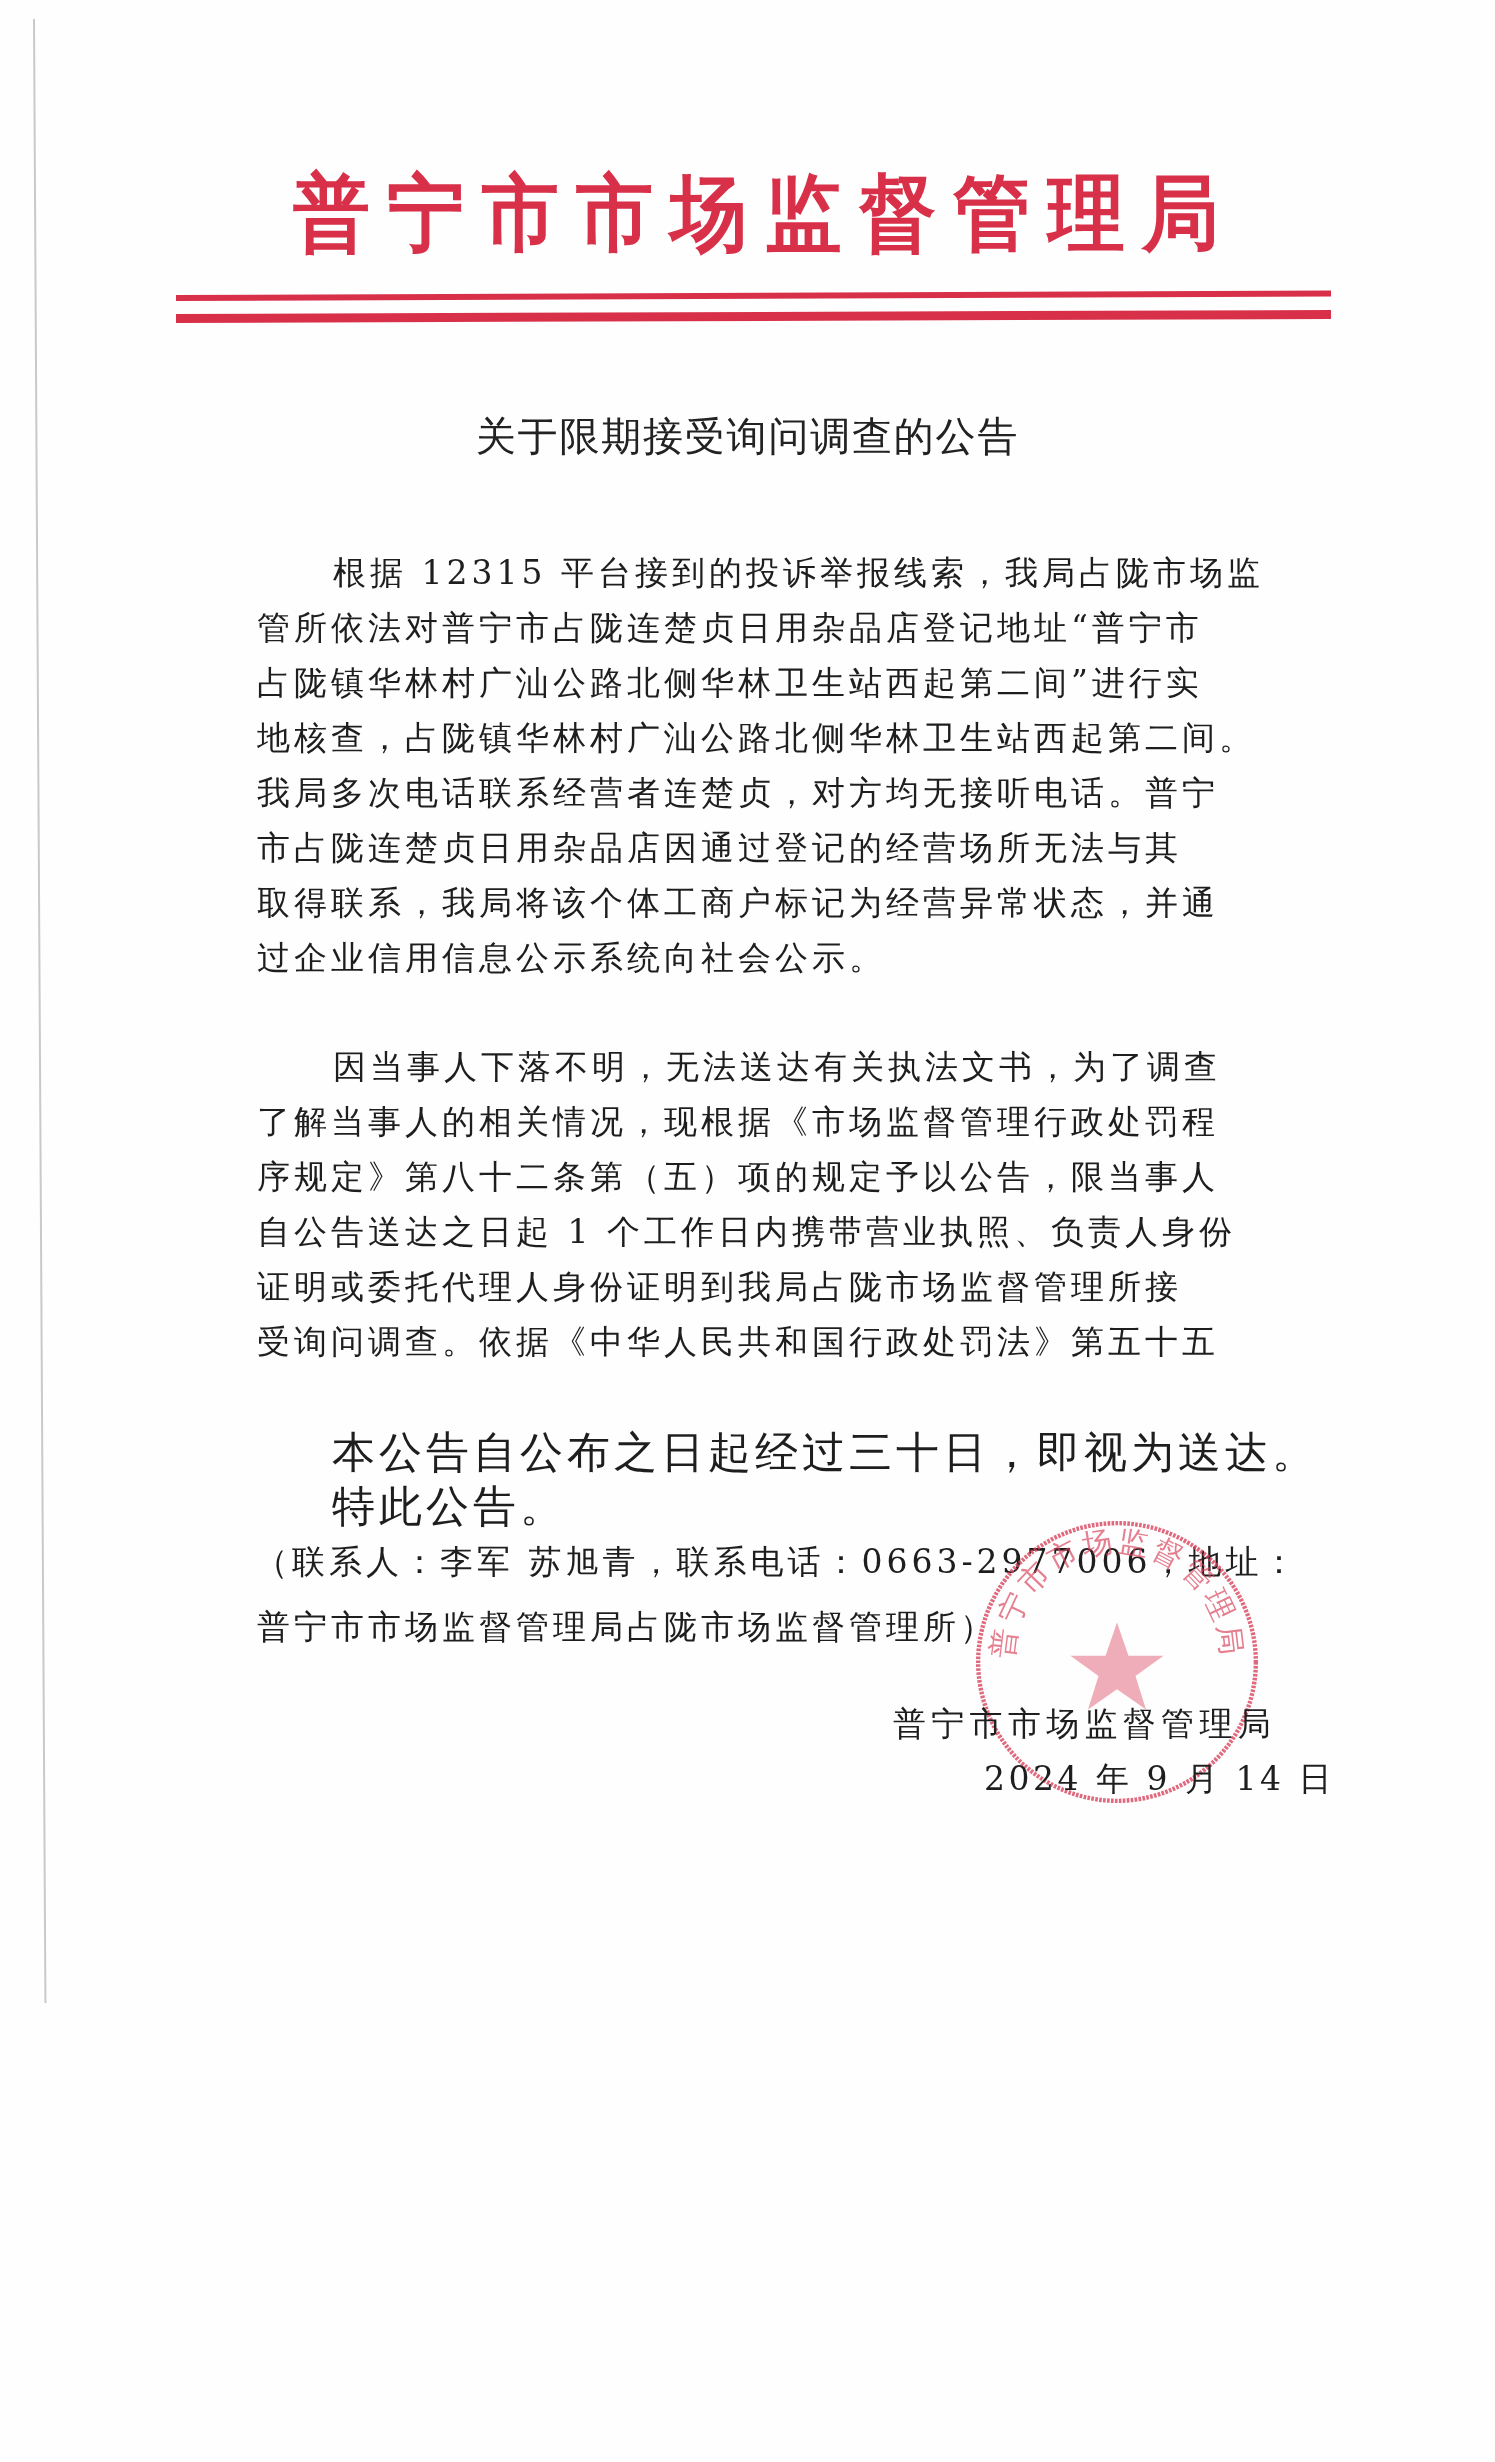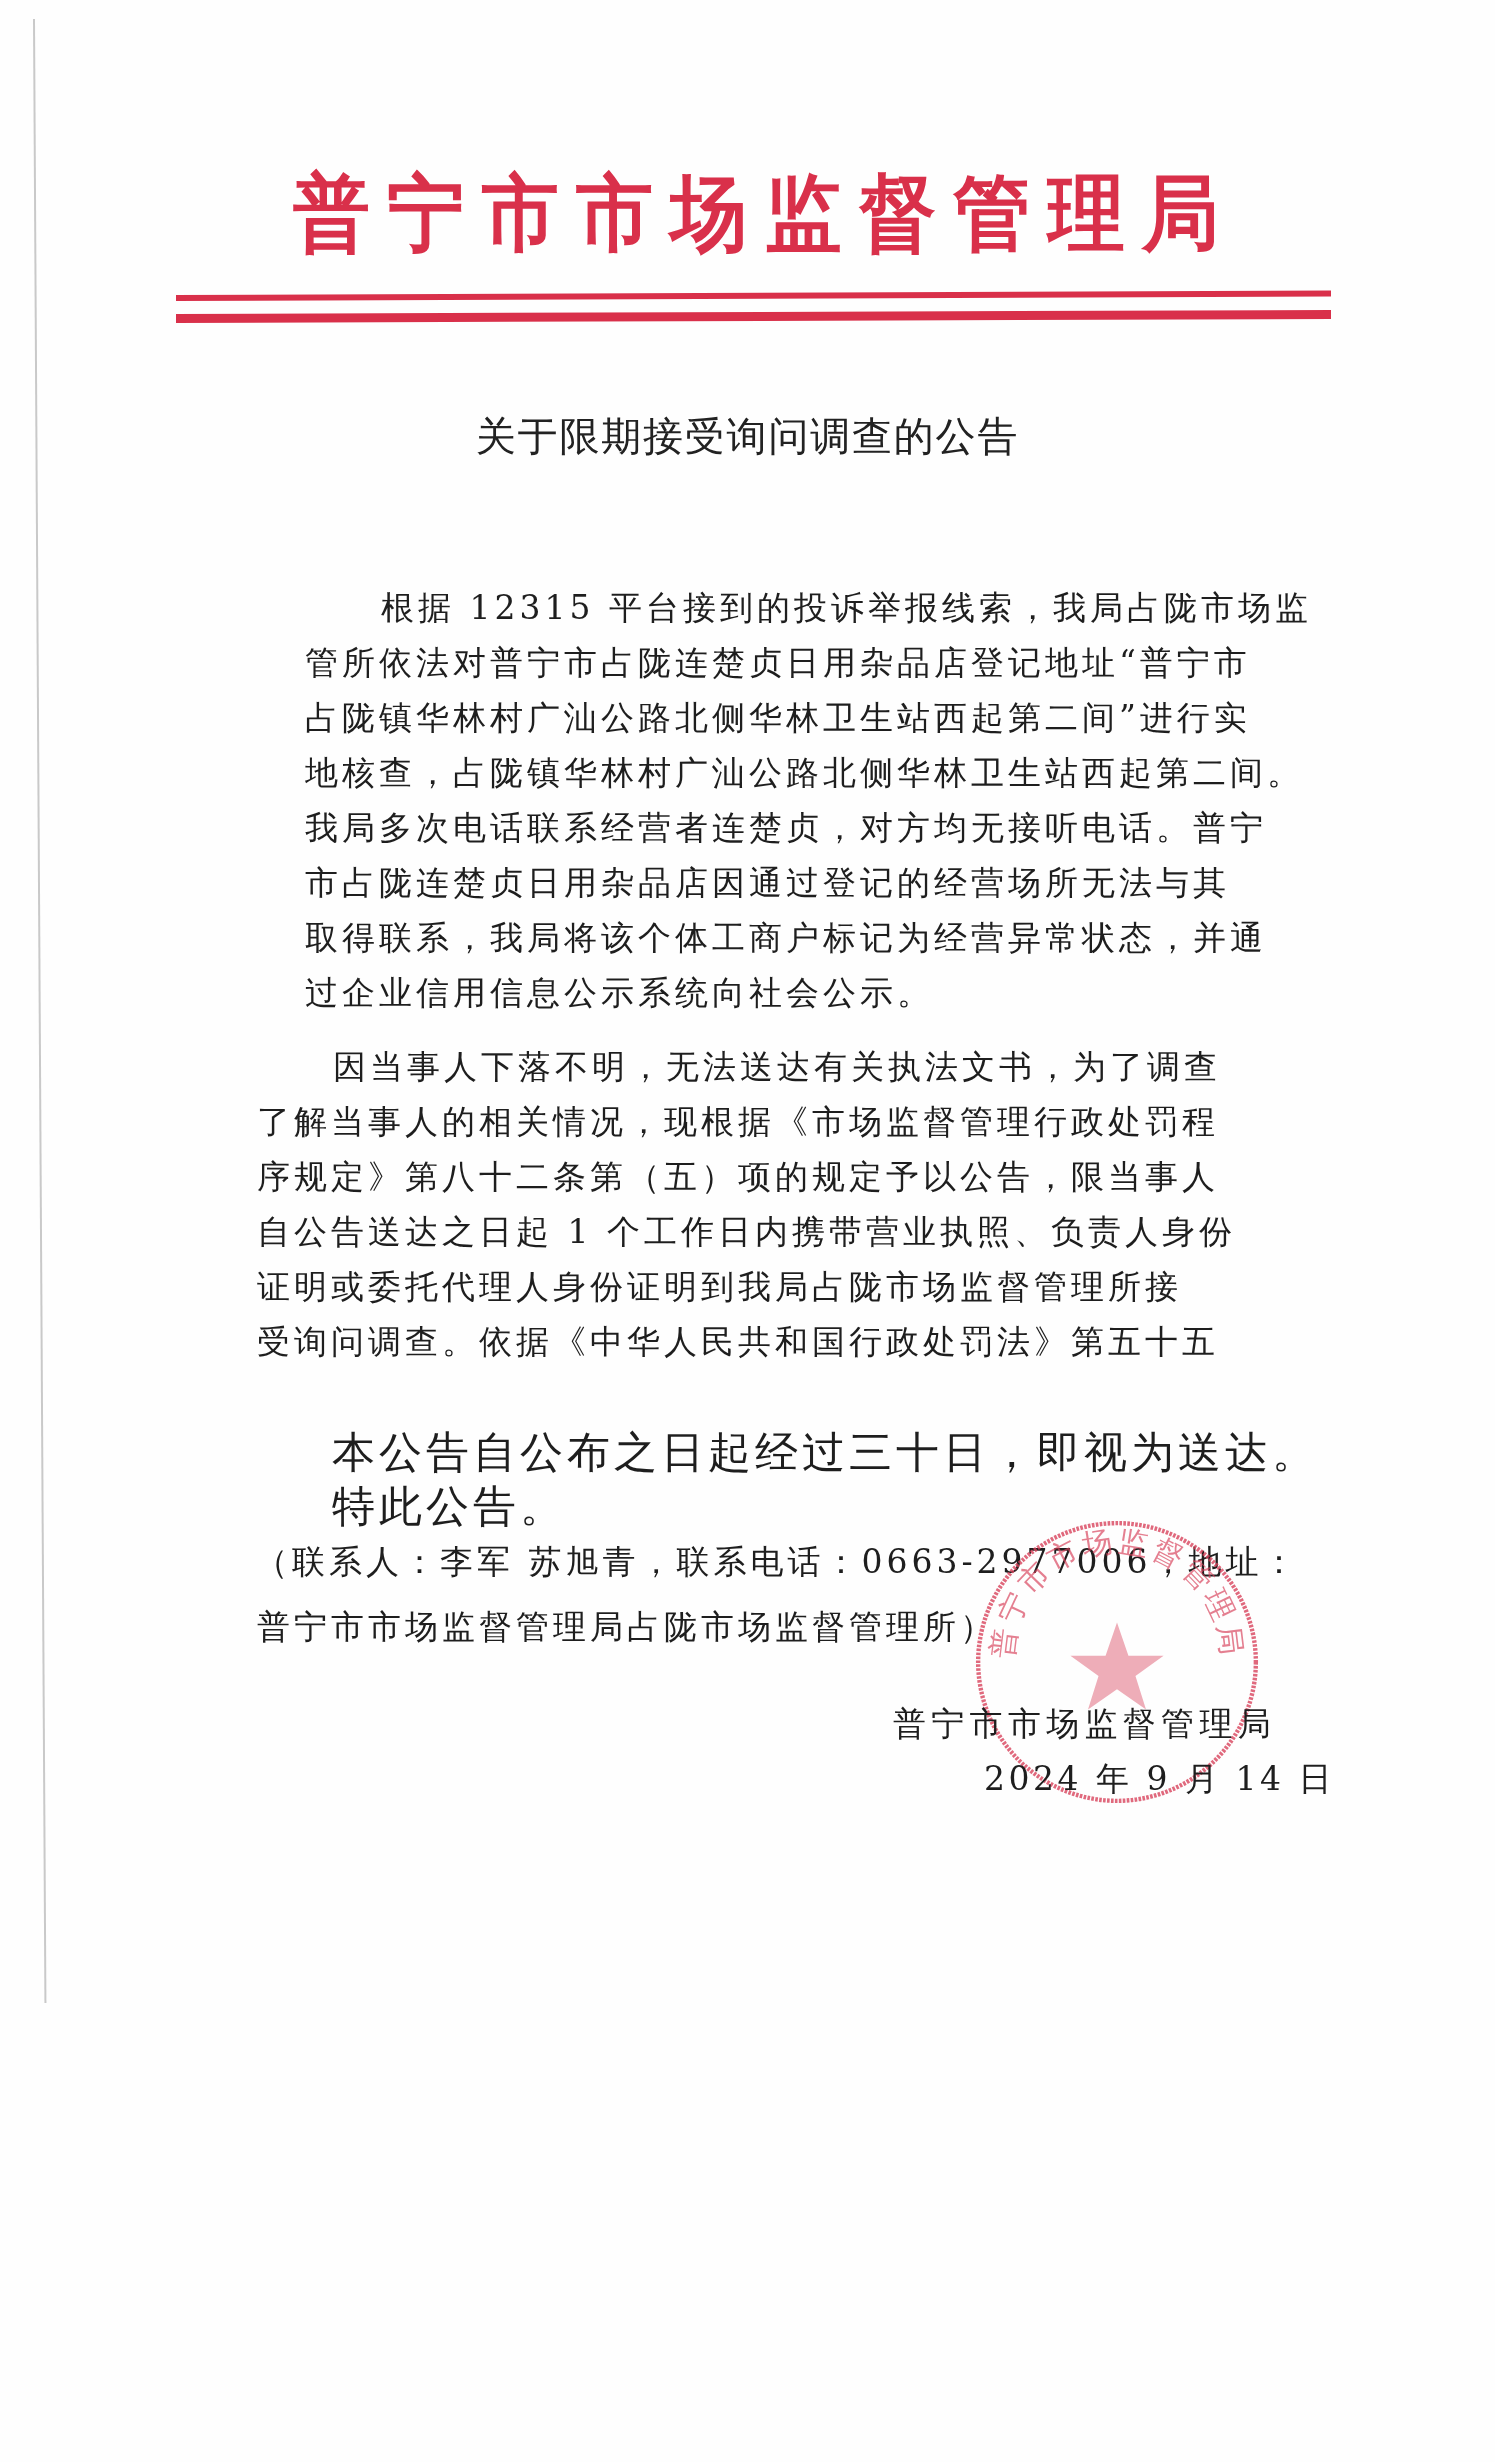--- a/index.html
+++ b/index.html
@@ -23,21 +23,21 @@
     position: absolute; left: 0; top: 405px; width: 1495px; text-align: center;
     font-family: "DejaVu Sans", "Liberation Sans", sans-serif; font-size: 40px;
     color: #222; letter-spacing: 1.8px; line-height: 62px;
   }
   .body-text {
     position: absolute; left: 257px; width: 1018px;
     font-family: "DejaVu Serif", "Liberation Serif", serif; font-size: 33px;
     color: #1e1e1e; line-height: 55px; letter-spacing: 4px; text-align: justify;
   }
   .body-text .line { display: block; white-space: nowrap; height: 55px; }
-  .p1 { top: 580px; margin-left: 48px; }
+  .p1 { top: 545px; }
   .p2 { top: 1039px; }
   .closing { position: absolute; left: 332px; font-family: "DejaVu Serif", "Liberation Serif", serif; font-size: 43px; color: #1e1e1e; letter-spacing: 4px; line-height: 55px; white-space: nowrap; }
   .closing.c1 { top: 1425px; }
   .closing.c2 { top: 1479px; text-align: center; }
   .contact { position: absolute; left: 257px; font-family: "DejaVu Serif", "Liberation Serif", serif; font-size: 33px; color: #1e1e1e; letter-spacing: 4px; line-height: 55px; white-space: nowrap; }
   .contact.l1 { top: 1534px; left: 255px; }
   .contact.l2 { top: 1588px; margin-top: 11px; }
   .seal {
     position: absolute; left: 972px; top: 1517px; width: 290px; height: 290px;
     opacity: 0.78;

